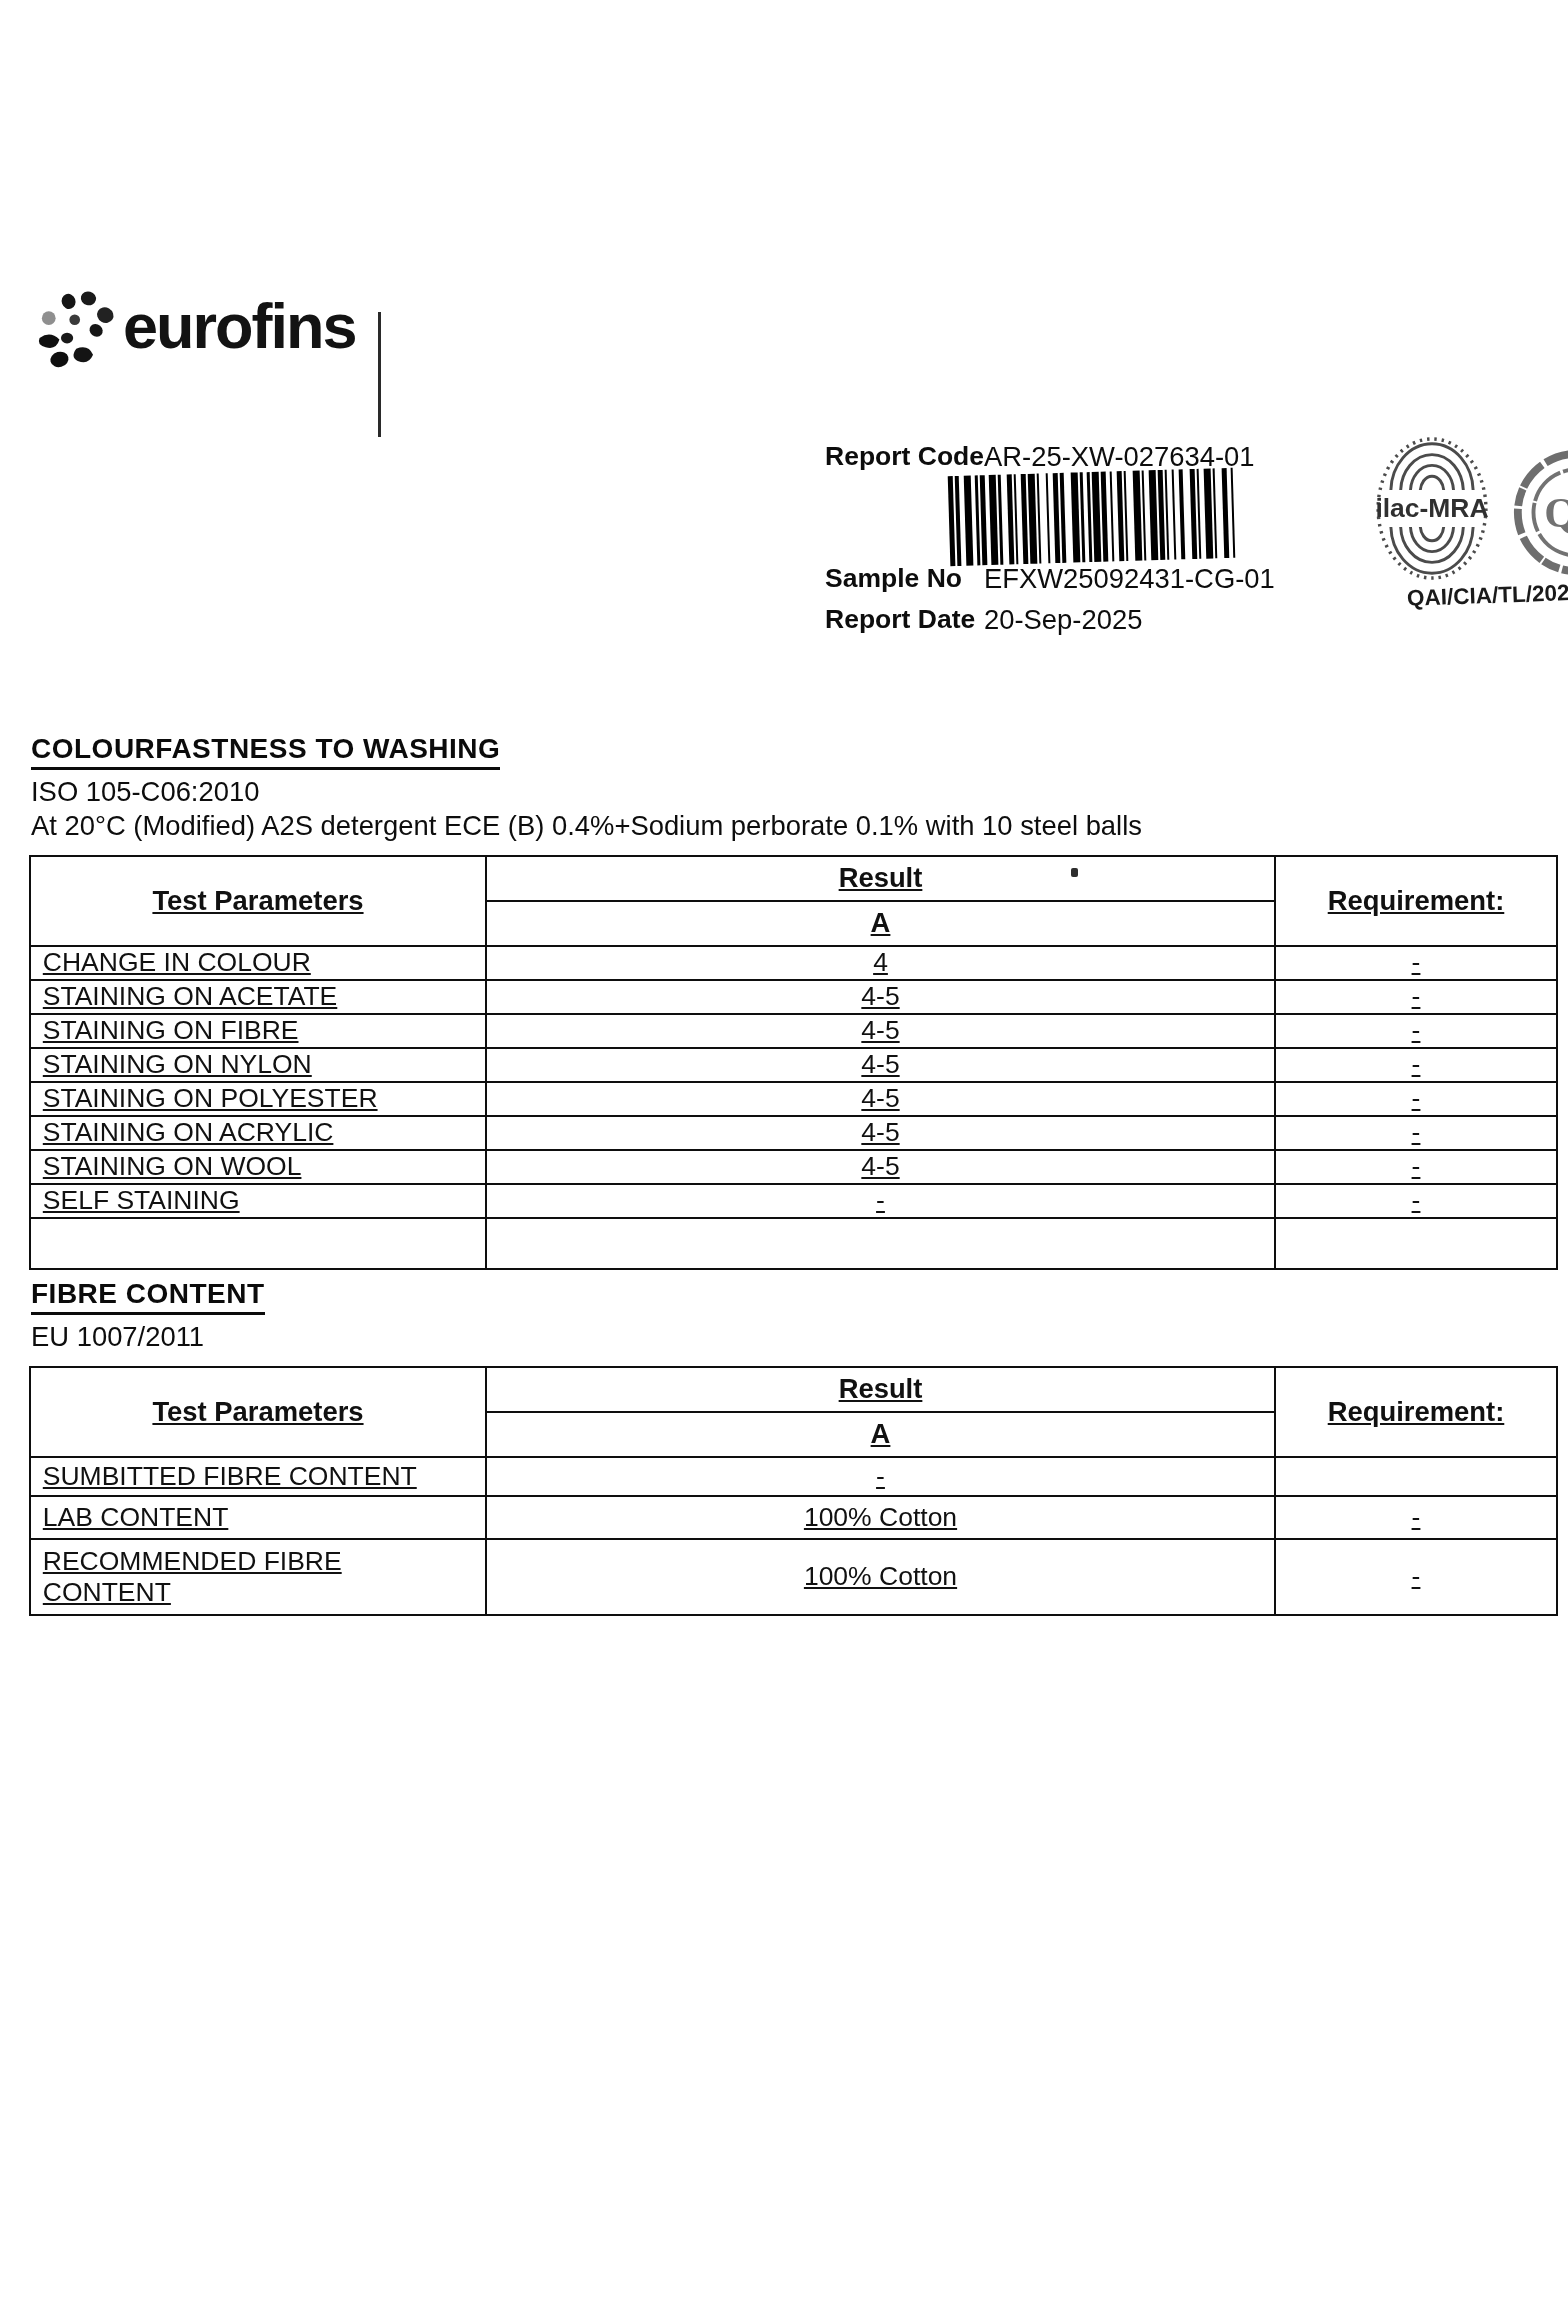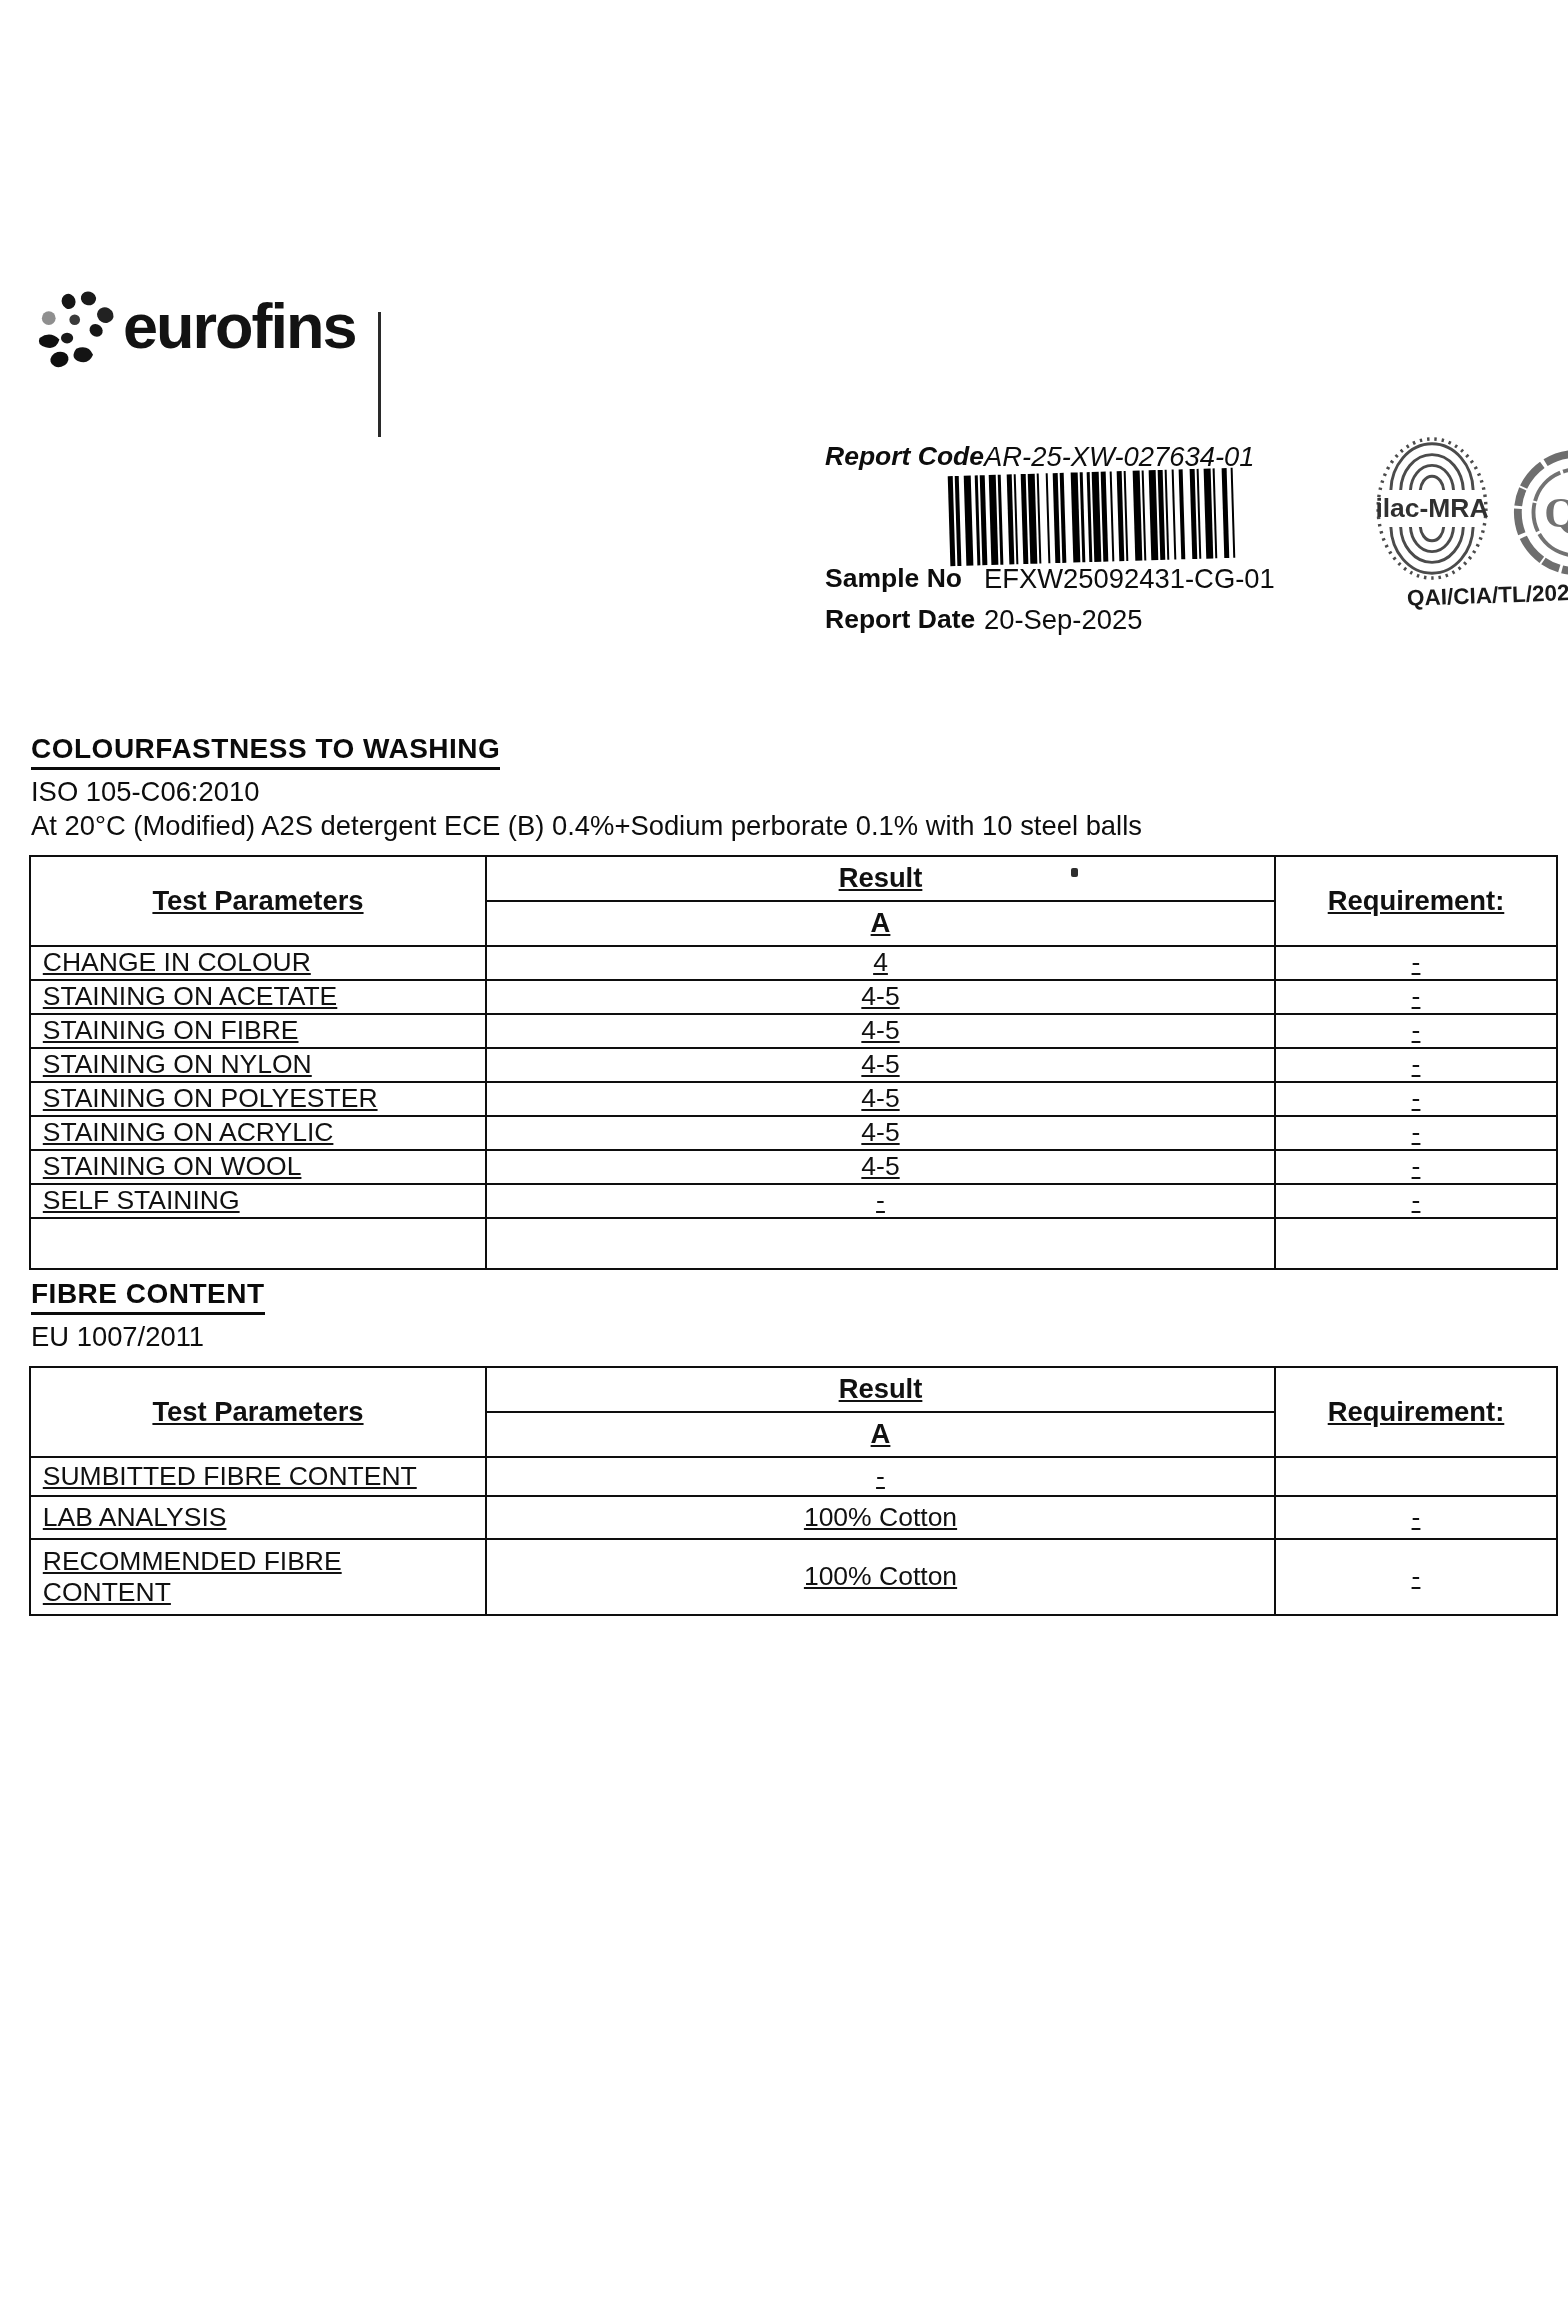--- a/index.html
+++ b/index.html
@@ -11,21 +11,21 @@
   .logo-flower{position:absolute;left:35px;top:288px;width:84px;height:94px;}
   .brand-text{position:absolute;left:123px;top:290px;font-size:63px;font-weight:700;
     letter-spacing:-2px;color:#131313;}
   .brand-divider{position:absolute;left:378px;top:312px;width:2.9px;height:125px;background:#2a2a2a;}
   .division{position:absolute;left:408px;top:345px;font-size:33px;font-weight:700;
     color:#333;line-height:1.32;}
   
   .meta-row{position:absolute;display:flex;}
   .meta-label{font-size:26.5px;font-weight:700;color:#0d0d0d;width:159px;}
   .meta-value{font-size:27.4px;color:#0d0d0d;white-space:nowrap;}
-  .row-code{left:825px;top:441px;font-style:italic;}
+  .row-code{left:825px;top:441px;}
   .row-sample{left:825px;top:563px;}
   .row-date{left:825px;top:604px;}
   .barcode{position:absolute;left:949px;top:472px;width:286px;height:90px;display:flex;
     transform:rotate(-1.7deg);}
   .barcode span{height:100%;display:block;}
   
   .ilac-stamp{position:absolute;left:1374px;top:435px;width:116px;height:147px;opacity:.92;}
   .qa-stamp{position:absolute;left:1511px;top:447px;width:131px;height:131px;opacity:.85;}
   .cert-no{position:absolute;left:1407px;top:582px;font-size:22.5px;font-weight:700;
     color:#1a1a1a;white-space:nowrap;transform:rotate(-2deg);}
@@ -284,21 +284,21 @@
       </tr>
       <tr class="hrow">
         <th>A</th>
       </tr>
       <tr class="t2-r1">
         <td class="param">SUMBITTED FIBRE CONTENT</td>
         <td class="result">-</td>
         <td class="req"></td>
       </tr>
       <tr class="t2-r2">
-        <td class="param">LAB ANALYSIS</td>
+        <td class="param">LAB CONTENT</td>
         <td class="result">100% Cotton</td>
         <td class="req">-</td>
       </tr>
       <tr class="t2-r3">
         <td class="param">RECOMMENDED FIBRE CONTENT</td>
         <td class="result">100% Cotton</td>
         <td class="req">-</td>
       </tr>
     </tbody>
       </table>

